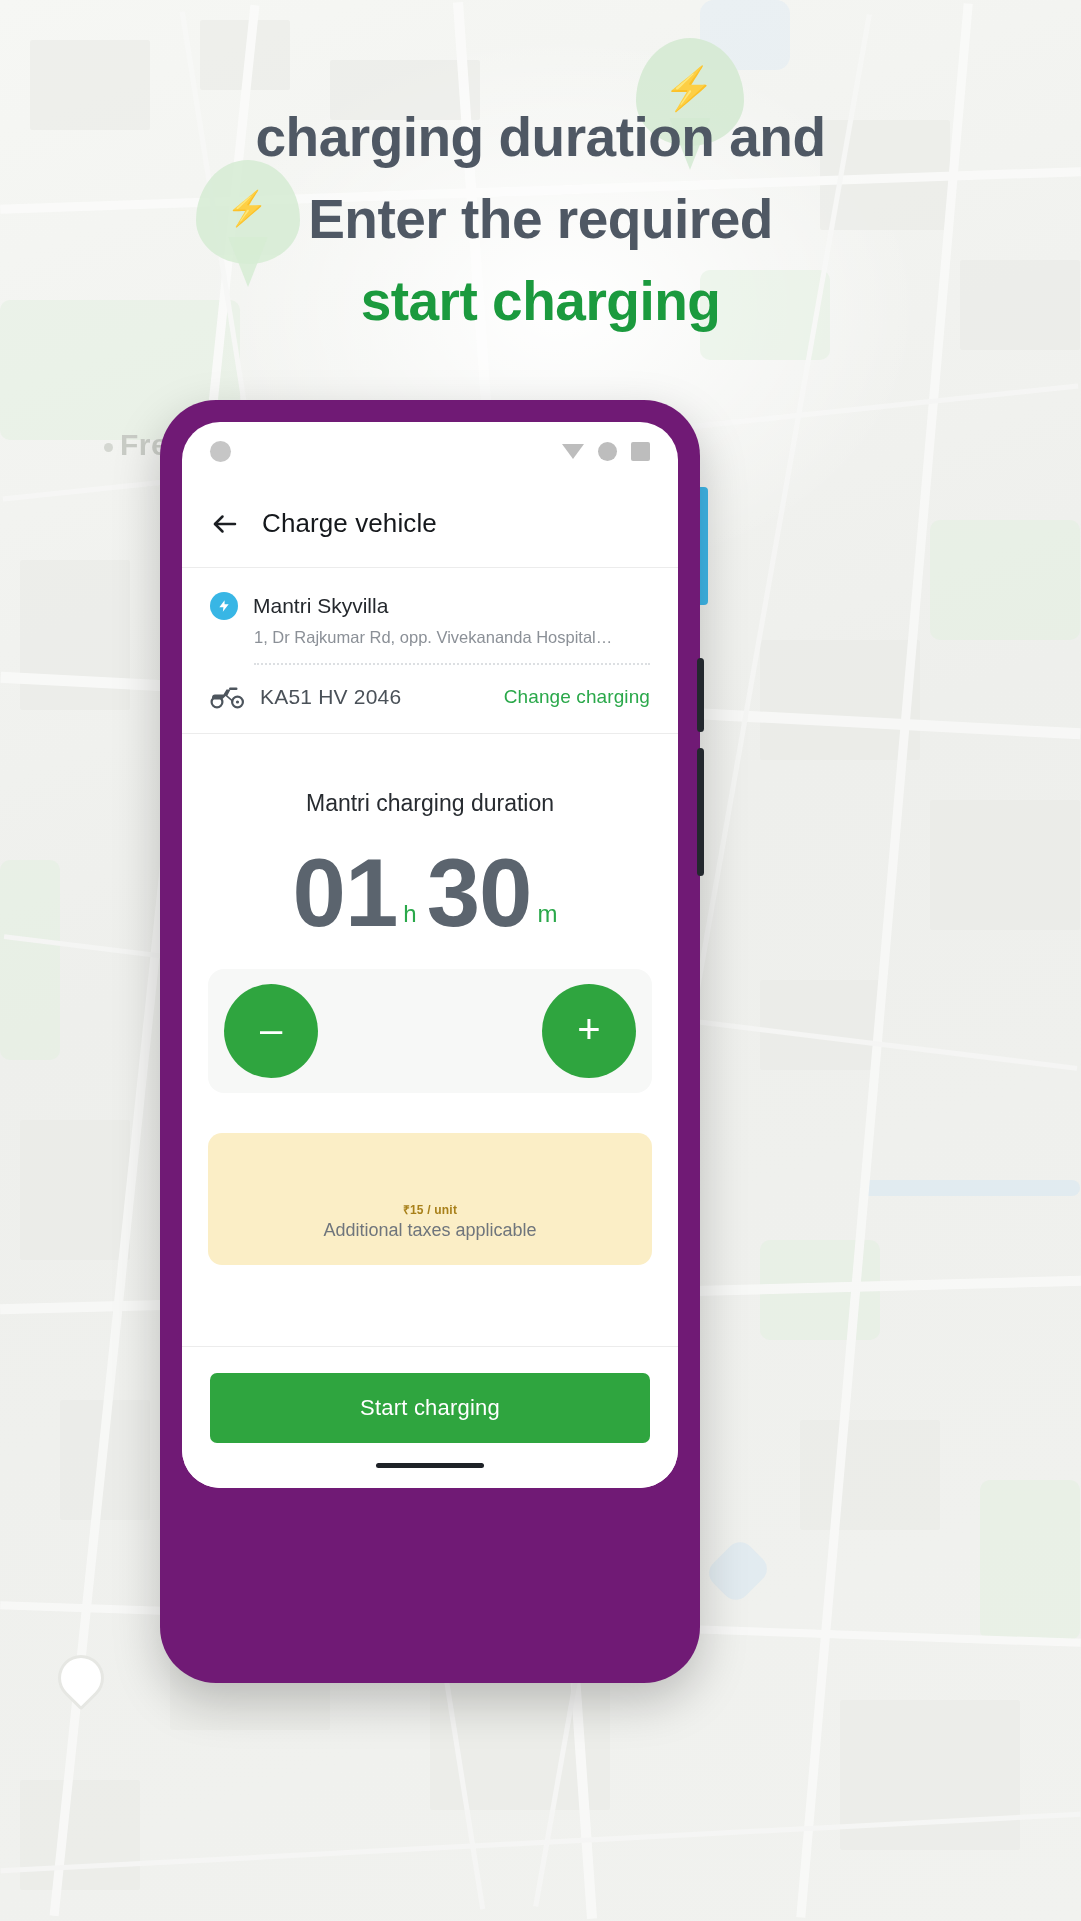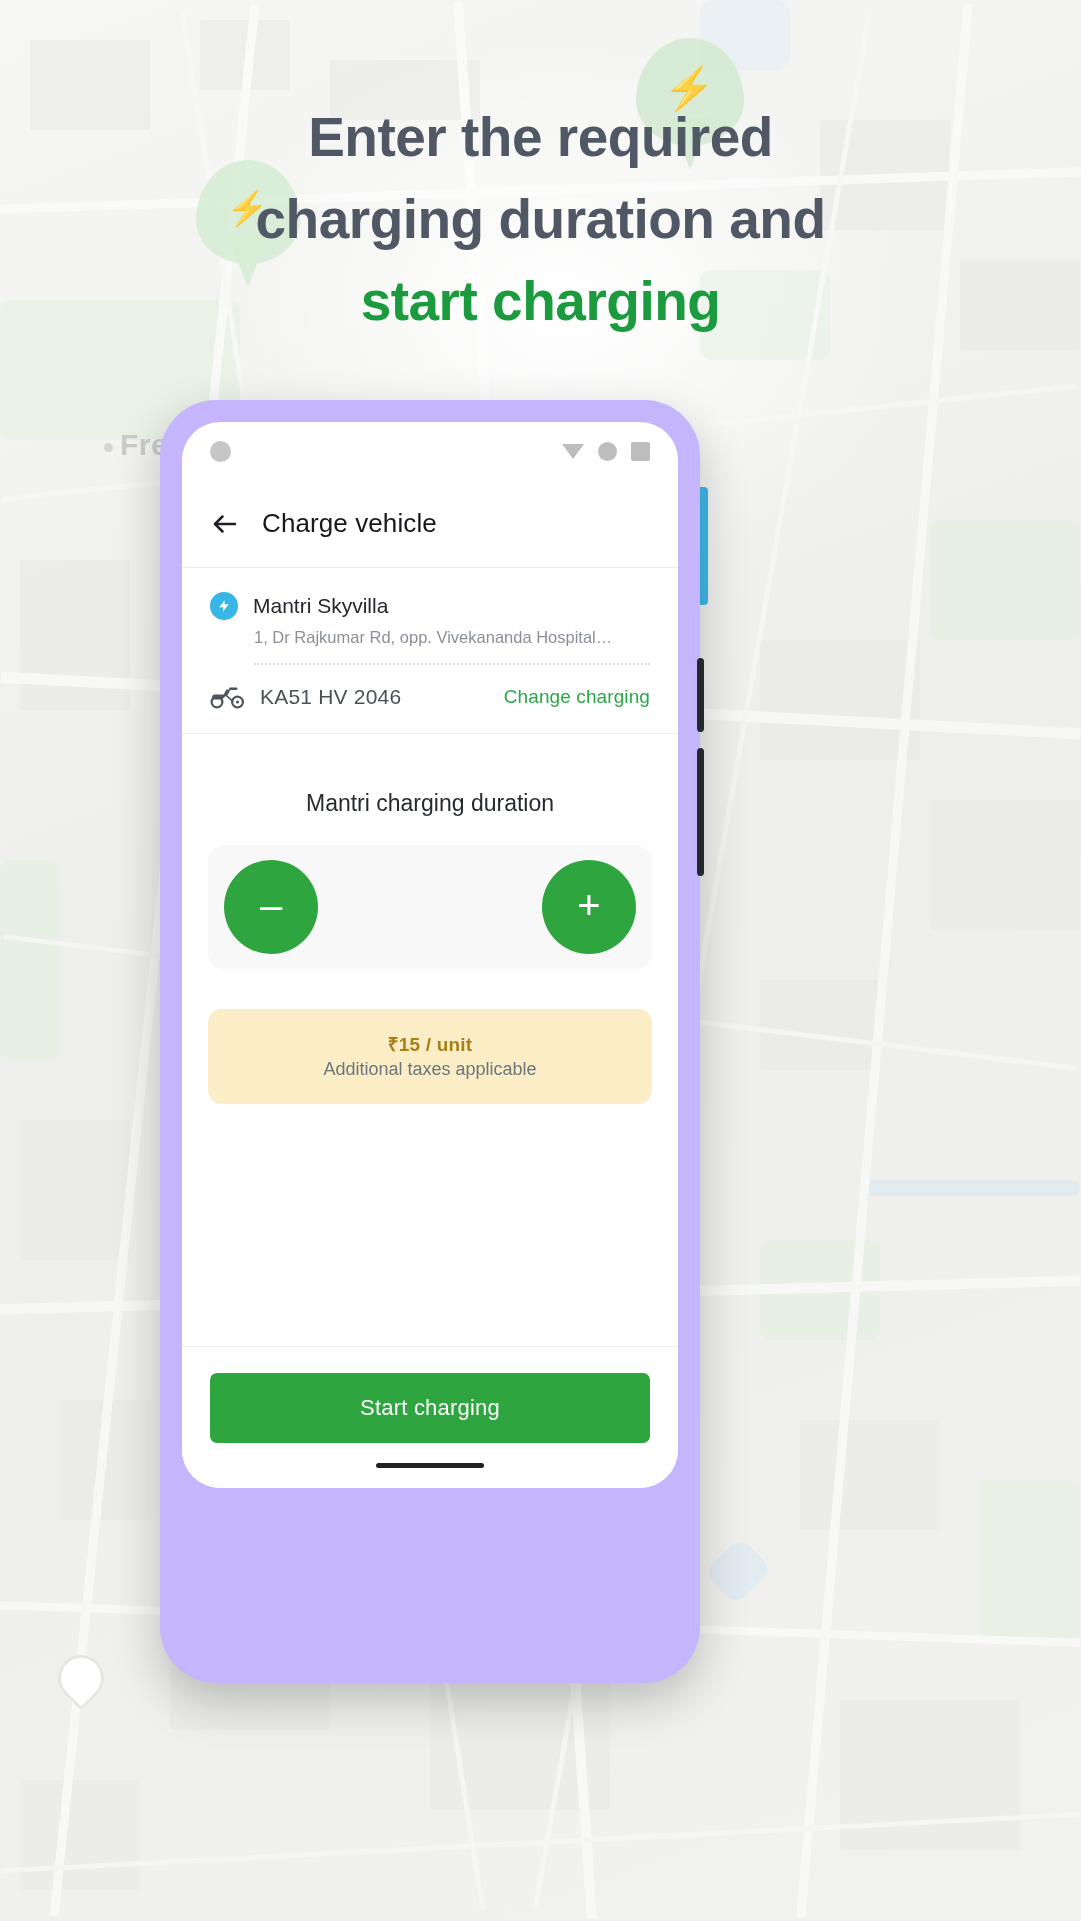--- a/index.html
+++ b/index.html
@@ -83,21 +83,21 @@
     position:absolute; left:58px; top:1655px; width:46px; height:46px;
     border-radius:50% 50% 50% 6%;
     background:#ffffff; border:3px solid #e6e7e3;
     transform:rotate(-45deg); z-index:4;
   }
 
   
   .phone {
     position:absolute; left:160px; top:400px;
     width:540px; height:1283px;
-    background:#c4b5fd;
+    background:#701a75;
     border-radius:56px;
     z-index:10;
     box-shadow:0 18px 48px rgba(0,0,0,.22);
   }
   .phone-screen {
     position:absolute; left:22px; top:22px;
     width:496px; height:1066px;
     background:#ffffff;
     border-radius:38px;
     overflow:hidden;
@@ -198,21 +198,21 @@
   }
   .step-btn .glyph { display:block; margin-top:-4px; font-weight:normal; }
 
   .price-card {
     margin:40px 26px 0 26px;
     background:#fbeec6;
     border-radius:14px;
     padding:22px 10px 24px 10px;
     text-align:center;
   }
-  .price-main { font-size:19px; font-weight:bold; color:#a8801a; letter-spacing:.2px; }
+  .price-main { font-size:12px; font-weight:bold; color:#a8801a; letter-spacing:.2px;margin-top:46px; }
   .price-sub { font-size:18px; color:#6f757c; margin-top:2px; }
 
   .bottom-bar {
     position:absolute; left:0; right:0; bottom:0;
     border-top:1px solid #ececec;
     padding:26px 28px 20px 28px;
     background:#ffffff;
   }
   .cta {
     width:100%; height:70px;
@@ -288,22 +288,22 @@
     <div class="tail" style="background:#d4ead2;"></div>
   </div>
 
   <div class="freshmenu">
     <span class="dot"></span><span>FreshMenu</span>
   </div>
   <div class="blue-strip"></div>
   <div class="map-marker"></div>
 
   <div class="headline">
+    <div>charging duration and</div>
     <div>Enter the required</div>
-    <div>charging duration and</div>
     <div class="accent">start charging</div>
   </div>
 
   <div class="phone">
     <div class="side-btn b1"></div>
     <div class="side-btn b2"></div>
 
     <div class="phone-screen">
 
       <div class="statusbar">
@@ -348,20 +348,26 @@
             </svg>
           </span>
           <span class="vehicle-plate">KA51 HV 2046</span>
           <span class="change-vehicle">Change charging</span>
         </div>
       </div>
 
       <div class="duration-wrap">
         <div class="duration-label">Mantri charging duration</div>
 
+        <div class="timer">
+          <span class="num">01</span>
+          <span class="unit">h</span>
+          <span class="num">30</span>
+          <span class="unit">m</span>
+        </div>
 
         <div class="stepper">
           <button class="step-btn">
             <span class="glyph">–</span>
           </button>
           <button class="step-btn">
             <span class="glyph">+</span>
           </button>
         </div>
 

